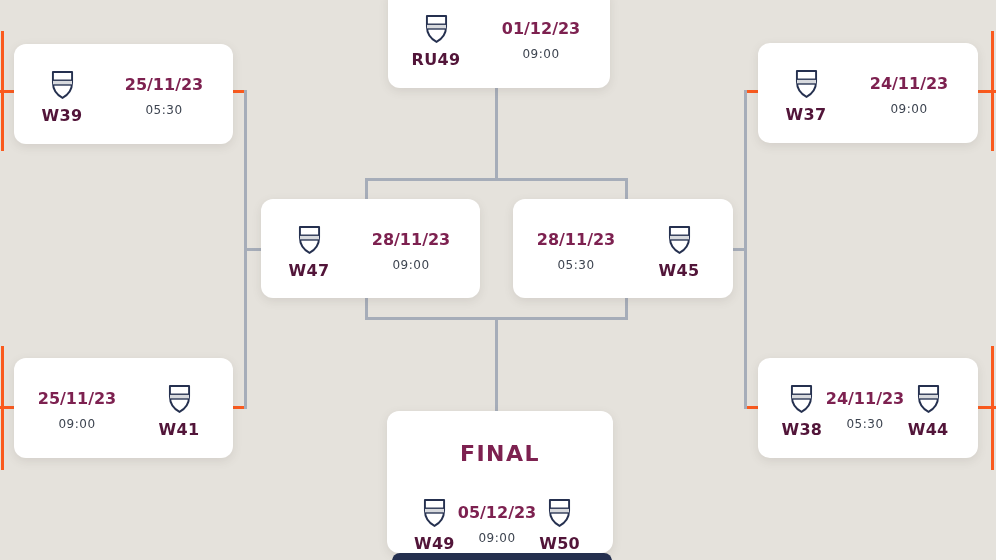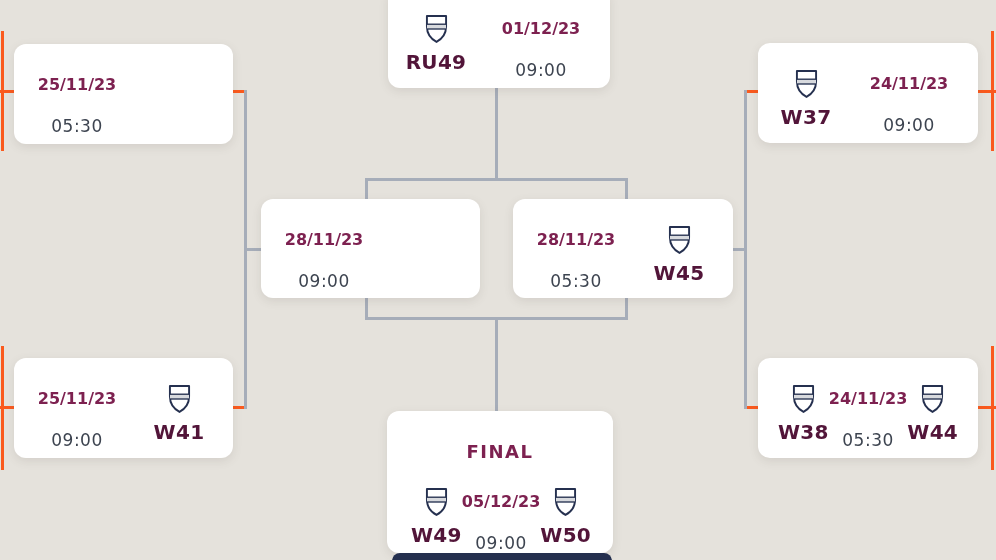--- a/index.html
+++ b/index.html
@@ -36,44 +36,44 @@
     display:flex;
     justify-content:space-between;
     padding:27px 26px 0 20px;
   }
   .col{display:flex;flex-direction:column;align-items:center;}
   .team-col{width:56px;}
   .mid-col{width:86px;}
   .shield{width:23px;height:28px;display:block;color:var(--navy);}
   .team-label{
     margin-top:7px;
-    font-size:20px;font-weight:bold;
+    font-size:16px;font-weight:bold;
     letter-spacing:.3px;
     color:var(--maroon_team);
     white-space:nowrap;
   }
   .date-row{
     height:27px;display:flex;align-items:center;
     font-size:16px;font-weight:bold;
     color:var(--maroon_date);
     white-space:nowrap;
   }
   .time-label{
-    margin-top:18px;
-    font-size:17px;
+    margin-top:5px;
+    font-size:12px;
     letter-spacing:.5px;
     color:var(--time_grey);
     white-space:nowrap;
   }
 
   
   .card.final{flex-direction:column;padding:30px 0 0 0;align-items:stretch;}
   .final-title{
     text-align:center;
-    font-size:18px;font-weight:600;
+    font-size:22px;font-weight:600;
     letter-spacing:1.5px;
     color:var(--maroon_date);
   }
   .final-row{
     display:flex;justify-content:space-between;
     padding:0 30px 0 24px;
     margin-top:14px;
   }
   .final-bar{
     position:absolute;z-index:3;
@@ -127,40 +127,52 @@
         </svg>
       <div class="team-label">RU49</div>
     </div>
     <div class="col mid-col">
       <div class="date-row">01/12/23</div>
       <div class="time-label">09:00</div>
     </div>
   </div>
 
   <div class="card" style="left:14px;top:44px;width:219px;height:100px;">
+    <div class="col team-col">
+      <svg class="shield">
+          <use href="#shield"></use>
+        </svg>
+      <div class="team-label">W39</div>
+    </div>
     <div class="col mid-col">
       <div class="date-row">25/11/23</div>
       <div class="time-label">05:30</div>
     </div>
   </div>
 
   <div class="card" style="left:758px;top:43px;width:220px;height:100px;">
     <div class="col team-col">
       <svg class="shield">
           <use href="#shield"></use>
         </svg>
       <div class="team-label">W37</div>
     </div>
     <div class="col mid-col">
       <div class="date-row">24/11/23</div>
       <div class="time-label">09:00</div>
     </div>
   </div>
 
   <div class="card" style="left:261px;top:199px;width:219px;height:99px;">
+    <div class="col team-col">
+      <svg class="shield">
+          <use href="#shield"></use>
+        </svg>
+      <div class="team-label">W47</div>
+    </div>
     <div class="col mid-col">
       <div class="date-row">28/11/23</div>
       <div class="time-label">09:00</div>
     </div>
   </div>
 
   <div class="card" style="left:513px;top:199px;width:220px;height:99px;">
     <div class="col mid-col">
       <div class="date-row">28/11/23</div>
       <div class="time-label">05:30</div>

